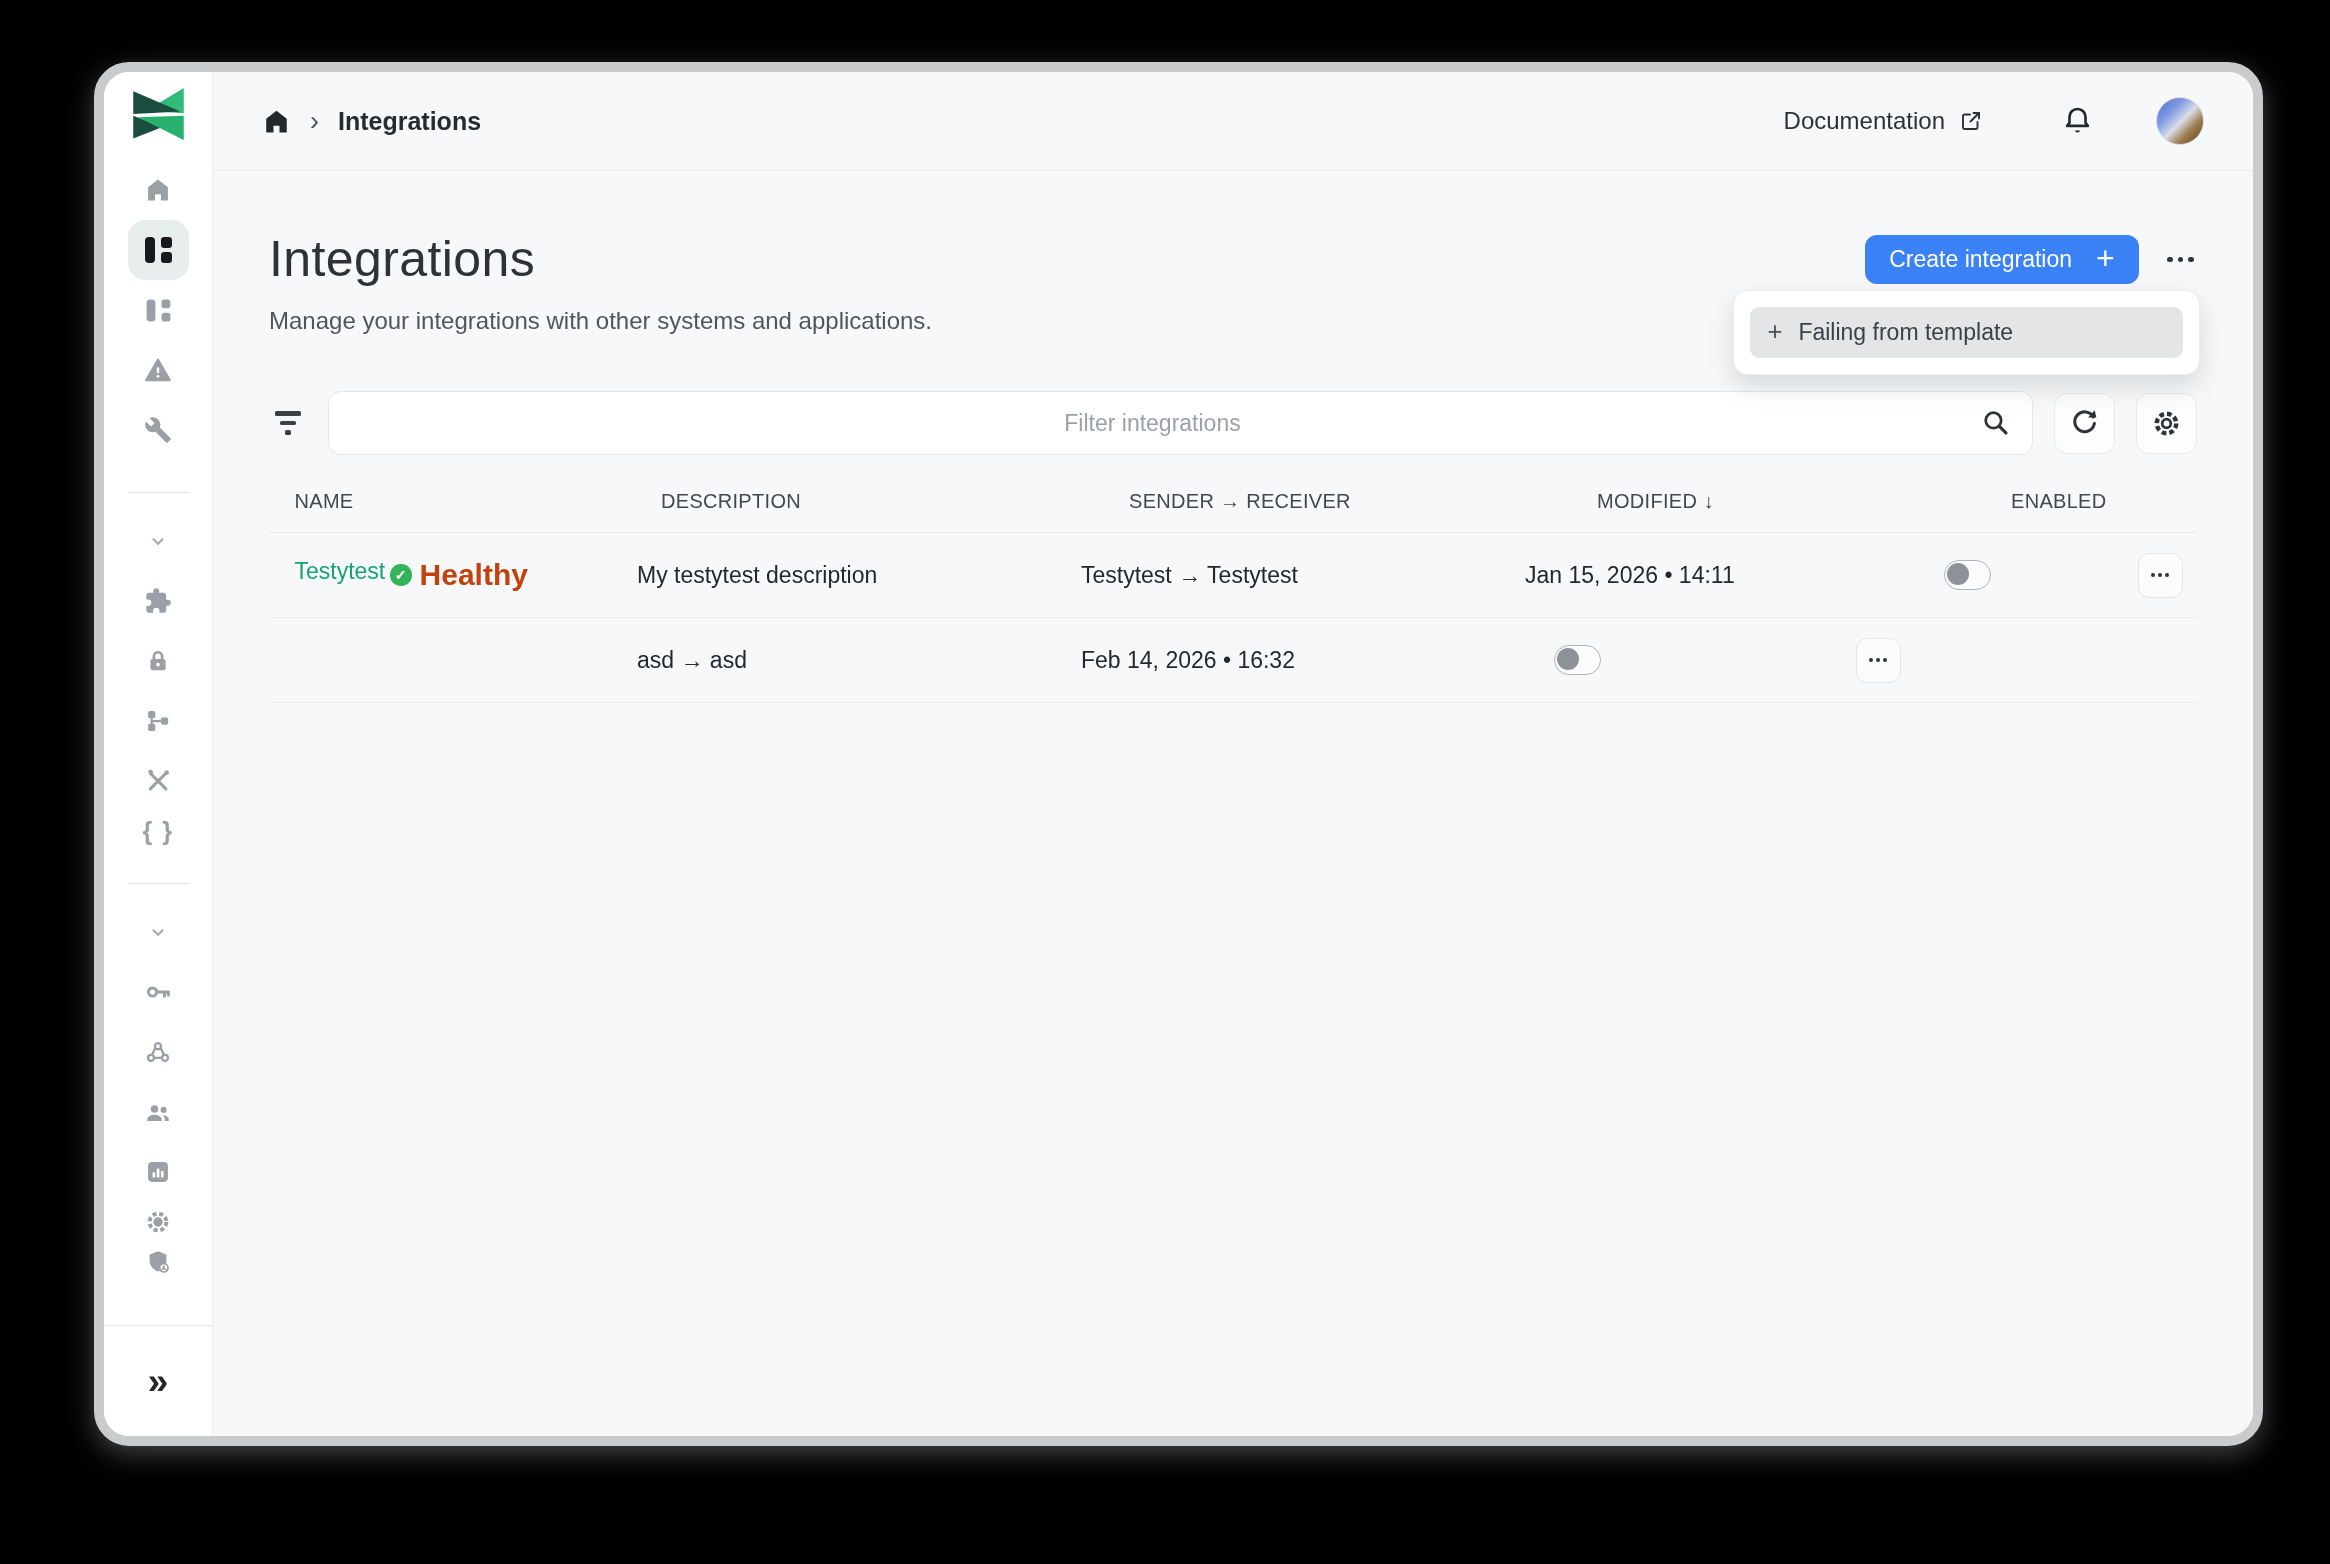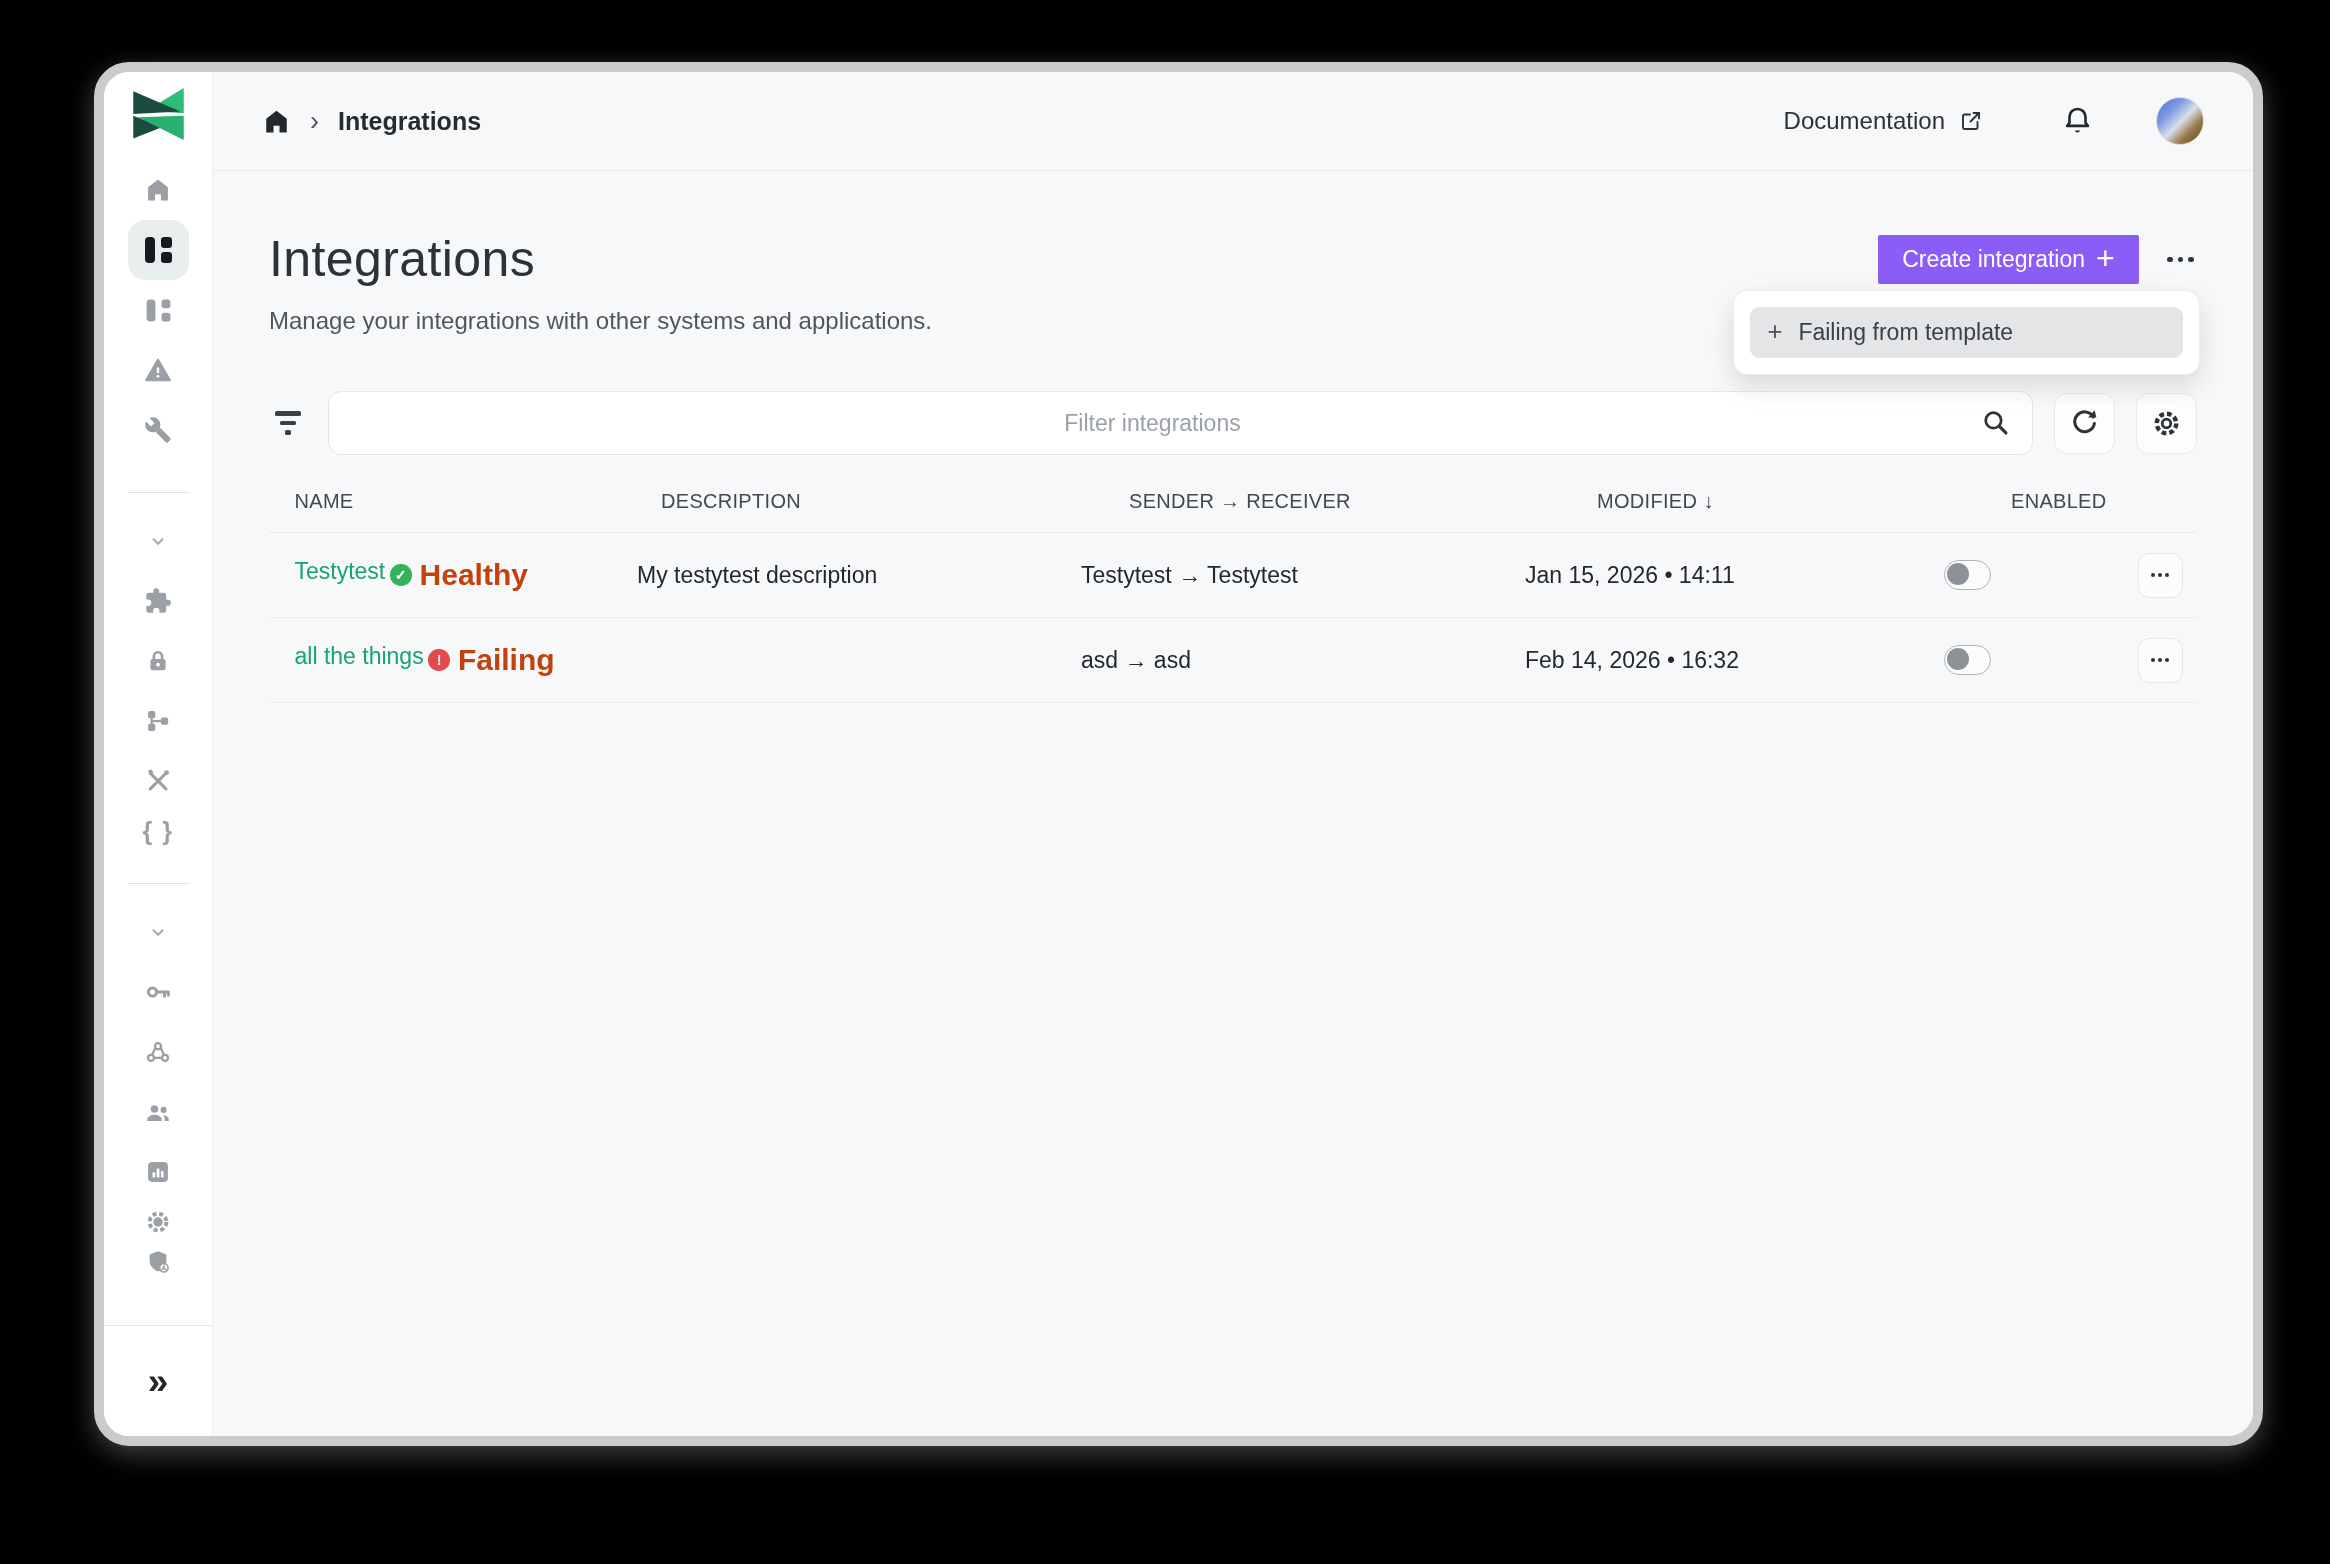--- a/index.html
+++ b/index.html
@@ -46,21 +46,21 @@
   .bell-btn { margin-left:77px; cursor:pointer; width:35px; height:35px; }
   .avatar { margin-left:61px; width:48px; height:48px; border-radius:50%; cursor:pointer;
     background:linear-gradient(135deg,#4f6fd0 0%,#7e9ae4 30%,#d8dde9 52%,#9b7b4e 72%,#5e431f 100%); border:0.8px solid #d8dbde; }
 
   .content { flex:1; position:relative; padding:0 56px; }
 
   .page-head { margin-top:59px; display:flex; justify-content:space-between; align-items:flex-start; }
   .page-title { font-size:50px; font-weight:500; color:#2c3237; letter-spacing:0.4px; }
   .page-subtitle { margin-top:19px; font-size:24px; color:#50565c; }
   .head-actions { display:flex; align-items:center; gap:25.5px; margin-top:4.8px; }
-  .create-btn { display:flex; align-items:center; gap:11px; background:#8b5cf6; color:#fff; border:none; border-radius:2px; height:49px; padding:0 24px; font-size:23px; font-family:inherit; cursor:pointer; }
+  .create-btn { display:flex; align-items:center; gap:24px; background:#3b82f6; color:#fff; border:none; border-radius:12px; height:49px; padding:0 24px; font-size:23px; font-family:inherit; cursor:pointer; }
   .create-btn .plus { font-size:32px; font-weight:400; line-height:1; margin-top:-3.2px; }
   .dots { display:flex; align-items:center; gap:4.8px; cursor:pointer; padding:8px 3.2px; background:none; border:none; }
   .dots i { width:5.6px; height:5.6px; border-radius:50%; background:#2f353a; display:block; }
 
   .dropdown { position:absolute; top:119px; right:53px; width:467px; background:#fff; border:0.8px solid #ededee; border-radius:14.4px; box-shadow:0 11px 27px rgba(0,0,0,.13); z-index:10; padding:16px; }
   .dropdown-item { height:51px; background:#e3e5e7; border-radius:9.6px; display:flex; align-items:center; gap:16px; padding:0 17.5px; cursor:pointer; }
   .dropdown-item .plus { font-size:25.5px; color:#4a5056; line-height:1; margin-top:-2.4px; }
   .dropdown-item .label { font-size:23px; color:#3b4147; }
 
   
@@ -370,27 +370,20 @@
                 </div>
               <div class="row-menu">
                   <i></i>
                   <i></i>
                   <i></i>
                 </div>
             </div>
           </div>
 
           <div class="t-row">
-            <div class="name-cell">
-              <a class="row-link">all the things</a>
-              <span class="status-line">
-                <span class="status-dot failing">!</span>
-                <span class="status-label">Failing</span>
-              </span>
-            </div>
             <div class="cell"></div>
             <div class="cell">asd → asd</div>
             <div class="cell">Feb 14, 2026 • 16:32</div>
             <div class="end-cell">
               <div class="toggle">
                   <span class="knob"></span>
                 </div>
               <div class="row-menu">
                   <i></i>
                   <i></i>

